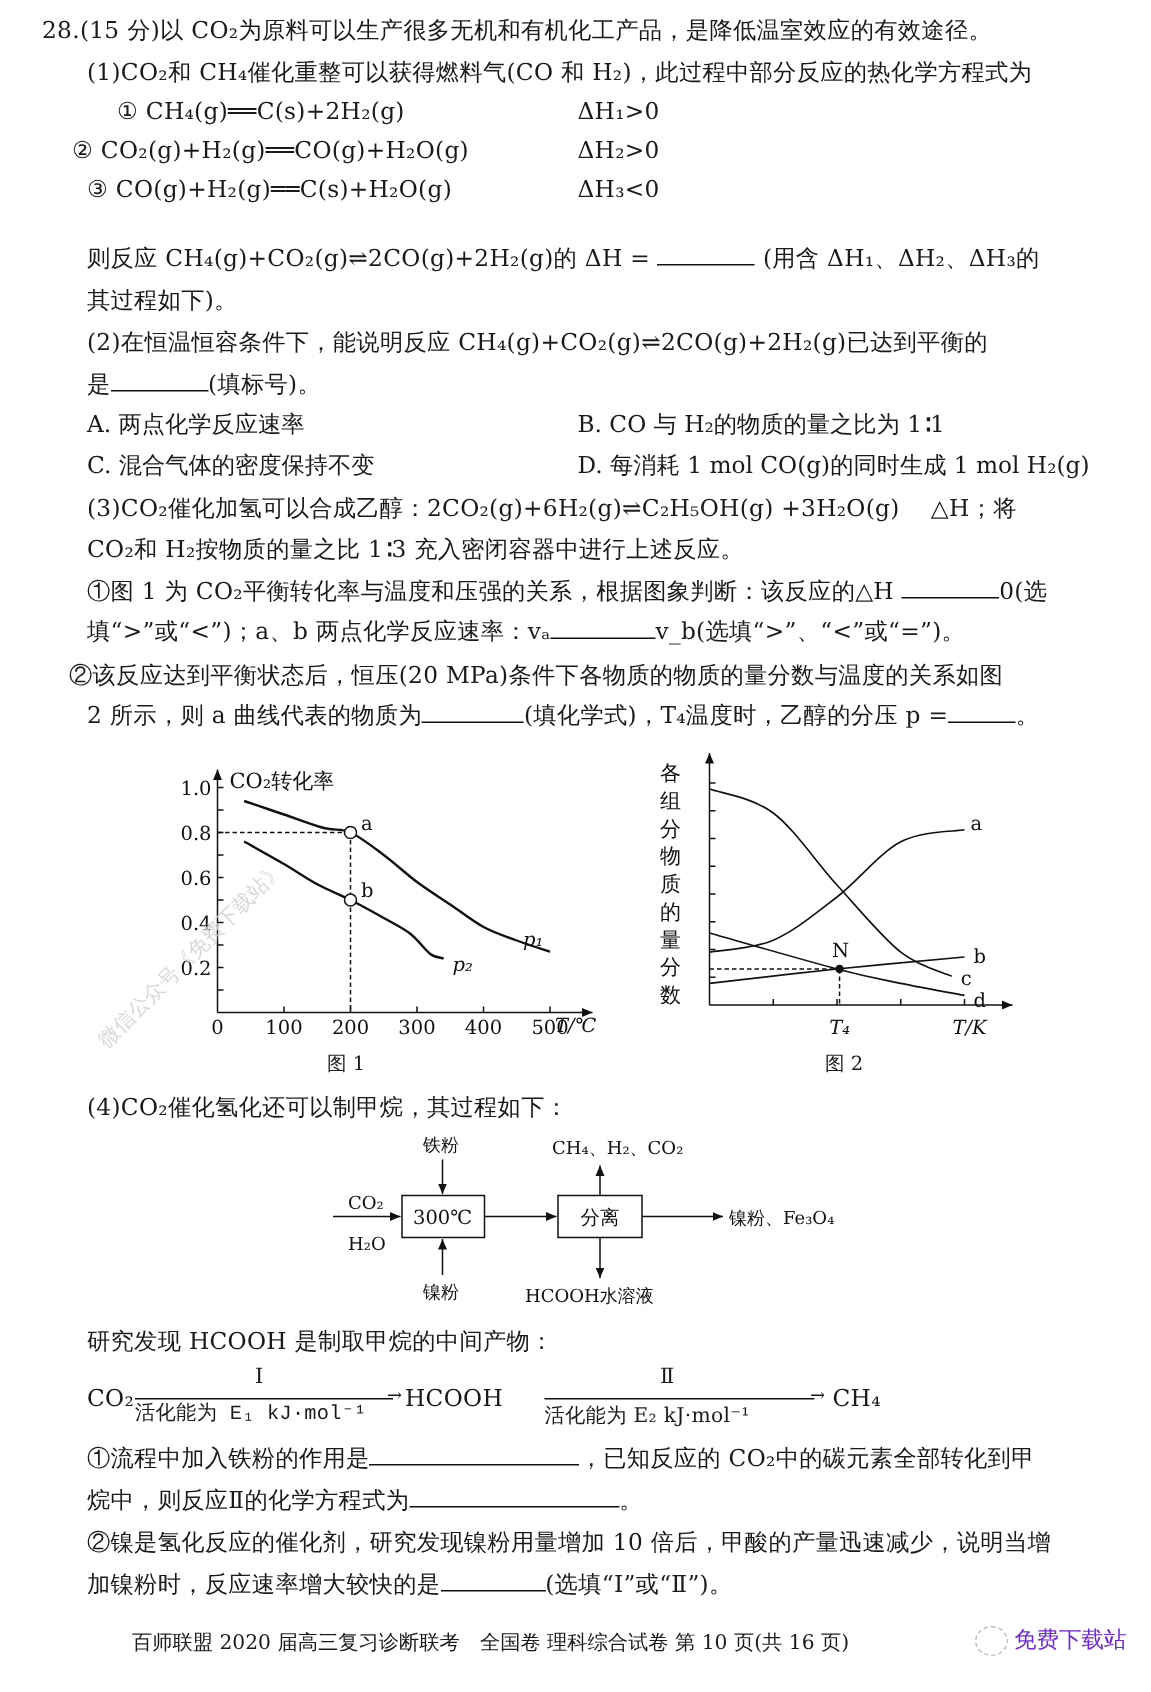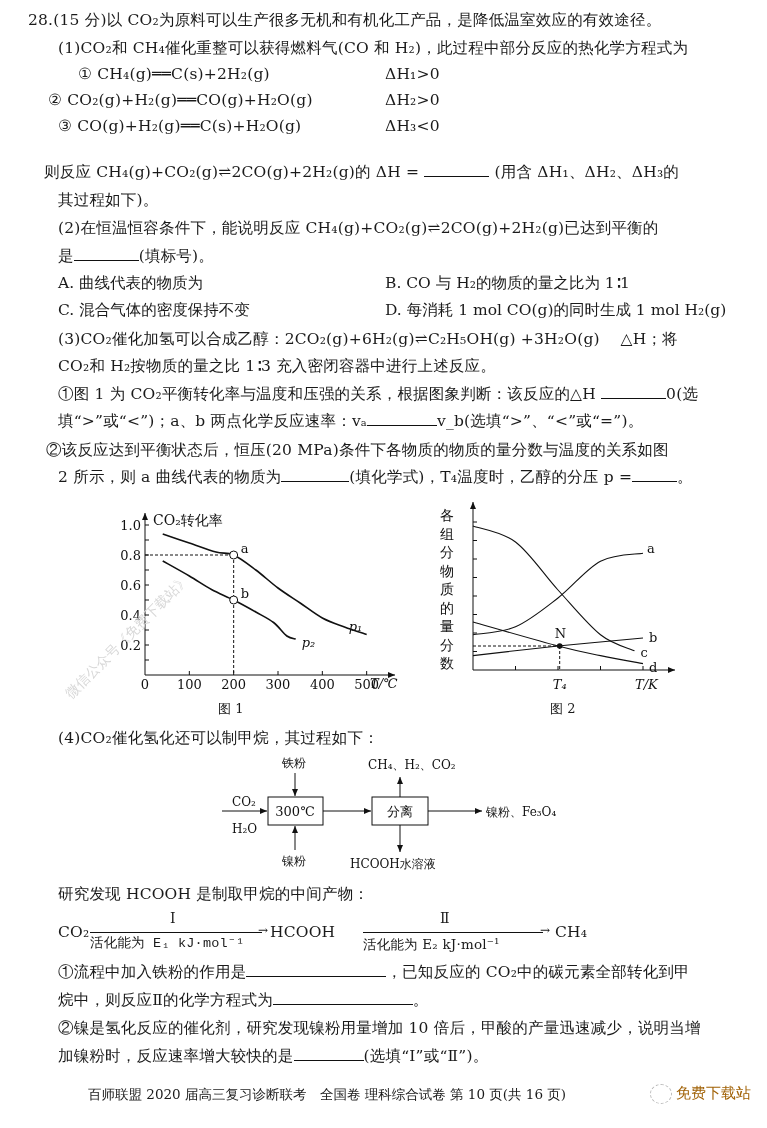--- a/index.html
+++ b/index.html
@@ -5,48 +5,48 @@
   html, body { margin:0; padding:0; background:#ffffff; }
   body { width:767px; height:1128px; position:relative; overflow:hidden;
          font-family:"DejaVu Serif","Liberation Serif",serif; color:#1a1a1a; }
   .line { position:absolute; font-size:15.5px; white-space:nowrap; line-height:20px; letter-spacing:0.2px; }
   .blank { display:inline-block; border-bottom:1px solid #111; height:14px; vertical-align:baseline; }
   .opt { position:absolute; font-size:15.5px; white-space:nowrap; line-height:20px; }
   svg text { font-family:"DejaVu Serif","Liberation Serif",serif; fill:#111; }
   .caption { position:absolute; font-size:13px; }
   .wm { position:absolute; color:#d8d8d8; font-size:14px; transform:rotate(-45deg); transform-origin:left top; white-space:nowrap; font-family:"DejaVu Sans",sans-serif; }
   .footer { position:absolute; font-size:13.5px; white-space:nowrap; }
-  .wm2 { position:absolute; color:#a16207; font-size:15px; font-family:"DejaVu Sans",sans-serif; }
+  .wm2 { position:absolute; color:#6d28d9; font-size:15px; font-family:"DejaVu Sans",sans-serif; }
 </style>
 </head>
 <body>
 
 <div class="line" style="left:28px;top:10px;">
   <span>28.</span><span>(15 分)</span><span>以 CO₂为原料可以生产很多无机和有机化工产品，是降低温室效应的有效途径。</span>
 </div>
 
 <div class="line" style="left:58px;top:38px;">(1)CO₂和 CH₄催化重整可以获得燃料气(CO 和 H₂)，此过程中部分反应的热化学方程式为</div>
 <div class="line" style="left:58px;top:64px;margin-left:20px;">① CH₄(g)══C(s)+2H₂(g)</div>
 <div class="line" style="left:385px;top:64px;">ΔH₁&gt;0</div>
 <div class="line" style="left:48px;top:90px;">② CO₂(g)+H₂(g)══CO(g)+H₂O(g)</div>
 <div class="line" style="left:385px;top:90px;">ΔH₂&gt;0</div>
 <div class="line" style="left:58px;top:116px;">③ CO(g)+H₂(g)══C(s)+H₂O(g)</div>
 <div class="line" style="left:385px;top:116px;">ΔH₃&lt;0</div>
-<div class="line" style="left:44px;top:162px;">
+<div class="line" style="left:58px;top:162px;">
   <span>则反应 CH₄(g)+CO₂(g)⇌2CO(g)+2H₂(g)的 ΔH =</span>
   <span class="blank" style="width:65px;"></span>
   <span>(用含 ΔH₁、ΔH₂、ΔH₃的</span>
 </div>
 <div class="line" style="left:58px;top:190px;">其过程如下)。</div>
 
 <div class="line" style="left:58px;top:218px;">(2)在恒温恒容条件下，能说明反应 CH₄(g)+CO₂(g)⇌2CO(g)+2H₂(g)已达到平衡的</div>
 <div class="line" style="left:58px;top:246px;">
   <span>是</span><span class="blank" style="width:65px;"></span><span>(填标号)。</span>
 </div>
-<div class="opt" style="left:58px;top:273px;">A. 曲线代表的物质为</div>
+<div class="opt" style="left:58px;top:273px;">A. 两点化学反应速率</div>
 <div class="opt" style="left:385px;top:273px;">B. CO 与 H₂的物质的量之比为 1∶1</div>
 <div class="opt" style="left:58px;top:300px;">C. 混合气体的密度保持不变</div>
 <div class="opt" style="left:385px;top:300px;">D. 每消耗 1 mol CO(g)的同时生成 1 mol H₂(g)</div>
 
 <div class="line" style="left:58px;top:329px;">(3)CO₂催化加氢可以合成乙醇：2CO₂(g)+6H₂(g)⇌C₂H₅OH(g) +3H₂O(g)　 △H；将</div>
 <div class="line" style="left:58px;top:356px;">CO₂和 H₂按物质的量之比 1∶3 充入密闭容器中进行上述反应。</div>
 <div class="line" style="left:58px;top:384px;">
   <span>①图 1 为 CO₂平衡转化率与温度和压强的关系，根据图象判断：该反应的△H</span>
   <span class="blank" style="width:65px;"></span><span>0(选</span>
 </div>

